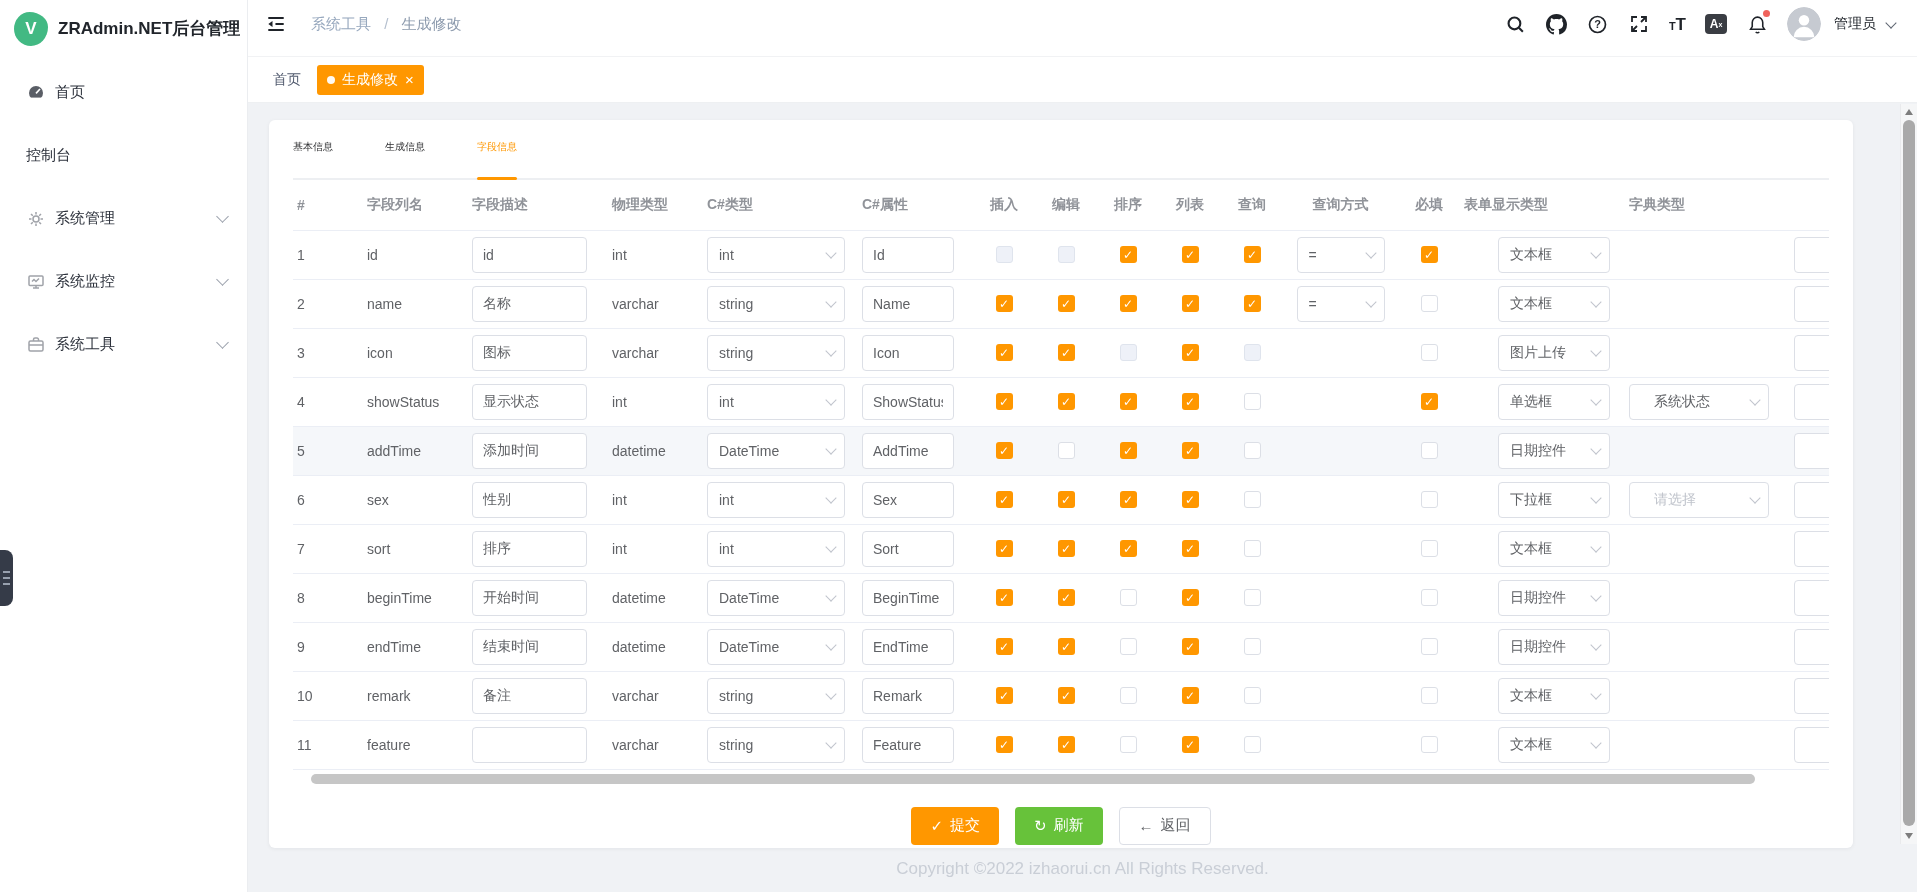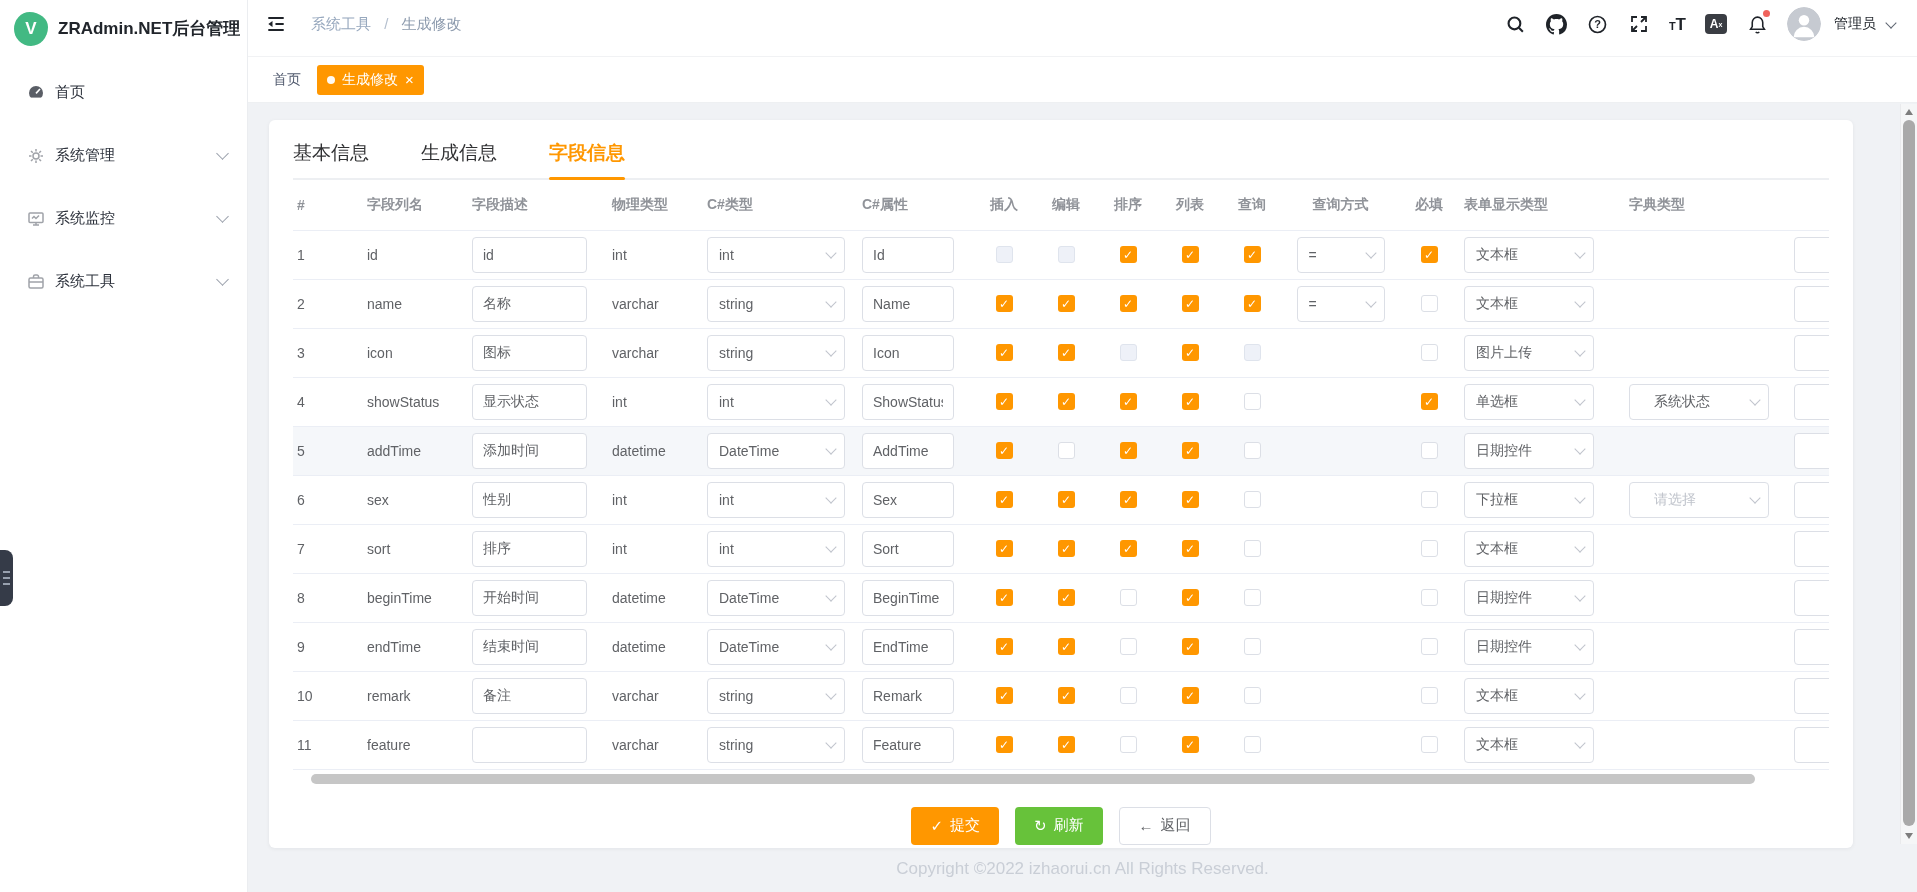--- a/index.html
+++ b/index.html
@@ -57,23 +57,23 @@
   .tag-active { background:#ff9700; color:#fff; font-size:14px; height:30px; border-radius:3px;
     display:inline-flex; align-items:center; padding:0 10px; cursor:pointer; }
   .tag-dot { width:8px; height:8px; border-radius:50%; background:#fff; margin-right:7px; opacity:.95; }
   .tag-close { margin-left:7px; font-size:15px; line-height:1; }
 
   
   .content { height:743px; position:relative; }
   .card { position:absolute; left:21px; top:17px; width:1584px; height:728px; background:#fff;
     border-radius:6px; box-shadow:0 1px 4px rgba(0,21,41,.06); padding:20px 24px 0 24px; }
   .tabs { display:flex; border-bottom:2px solid #edeff2; height:40px; }
-  .tab { font-size:19px; color:#303133; margin-right:52px; cursor:pointer; padding-bottom:14px;
+  .tab { font-size:10px; color:#303133; margin-right:52px; cursor:pointer; padding-bottom:14px;
     position:relative; }
-  .tab.active { color:#ff9700;font-weight:bold; }
+  .tab.active { color:#ff9700; }
   .tab.active::after { content:""; position:absolute; left:0; right:0; bottom:-2px; height:3px;
     background:#ff9700; border-radius:2px; }
 
   .tablewrap { width:1536px; overflow:hidden; }
   table { border-collapse:collapse; table-layout:fixed; width:1627px; }
   th { font-size:14px; color:#909399; font-weight:bold; text-align:left; height:50px;
     border-bottom:1px solid #ebeef5; padding:0 4px; }
   td { font-size:14px; color:#606266; height:49px; border-bottom:1px solid #ebeef5; padding:0 4px; }
   tr.hl td { background:#f5f7fa; }
   .c0{width:70px;} .c1{width:105px;} .c2{width:140px;} .c3{width:95px;} .c4{width:155px;}
@@ -86,21 +86,21 @@
   .tin { height:36px; border:1px solid #dcdfe6; border-radius:4px; padding:0 10px; font-size:14px;
     color:#606266; outline:none; background:#fff; font-family:inherit; }
   .w-desc{width:115px;} .w-attr{width:92px;} .w-extra{width:115px;}
   .sel { height:36px; border:1px solid #dcdfe6; border-radius:4px; padding:0 9px 0 11px;
     display:inline-flex; align-items:center; justify-content:space-between; background:#fff;
     cursor:pointer; }
   .sel .sv { font-size:14px; color:#606266; }
   .sel .sv.ph { color:#c0c4cc; }
   .sel .schev { width:8px; height:8px; border-right:1.4px solid #c0c4cc;
     border-bottom:1.4px solid #c0c4cc; transform:rotate(45deg); margin-top:-4px; flex:0 0 auto; }
-  .w-cs{width:138px;} .w-qm{width:88px;} .w-ft{width:130px;} .w-dt{width:140px;padding-left:24px;}
+  .w-cs{width:138px;} .w-qm{width:88px;} .w-ft{width:112px;margin-left:34px;} .w-dt{width:140px;padding-left:24px;}
 
   .cb { width:17px; height:17px; border-radius:3px; display:inline-flex; align-items:center;
     justify-content:center; cursor:pointer; vertical-align:middle; }
   .cb.checked { background:#ff9700; color:#fff; font-size:12px; line-height:1; }
   .cb.unchecked { background:#fff; border:1px solid #dcdfe6; }
   .cb.disabled { background:#eef1f8; border:1px solid #dfe4ed; }
 
   .hscroll { width:1536px; height:12px; margin-top:3px; border-radius:6px; position:relative; }
   .hthumb { position:absolute; left:18px; top:1px; height:10px; width:94%; background:#c6c6c6;
     border-radius:5px; cursor:pointer; }
@@ -136,20 +136,23 @@
   <nav class="menu">
     <div class="menu-item">
       <span class="mi-icon">
         <svg viewBox="0 0 20 20" width="20" height="20">
             <circle cx="10" cy="10" r="7" fill="#5a5e66"></circle>
             <path d="M10 10.4L14 6" stroke="#fff" stroke-width="1.6"></path>
             <rect x="2" y="14.6" width="16" height="3.4" fill="#fff"></rect>
           </svg>
       </span>
       <span class="mi-label">首页</span>
+    </div>
+    <div class="menu-item">
+      <span class="mi-label">控制台</span>
     </div>
     <div class="menu-item">
       <span class="mi-icon">
         <svg viewBox="0 0 20 20" width="20" height="20" fill="none" stroke="#a0a3a9" stroke-width="1.5">
             <circle cx="10" cy="10" r="3"></circle>
             <path d="M10 3v2.5M10 14.5V17M3 10h2.5M14.5 10H17M5 5l1.8 1.8M13.2 13.2L15 15M15 5l-1.8 1.8M6.8 13.2L5 15"></path>
           </svg>
       </span>
       <span class="mi-label">系统管理</span>
       <span class="chev"></span>

